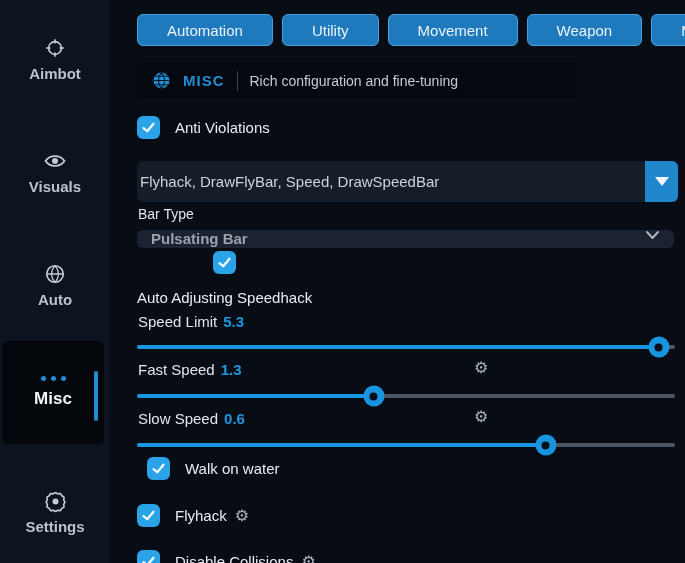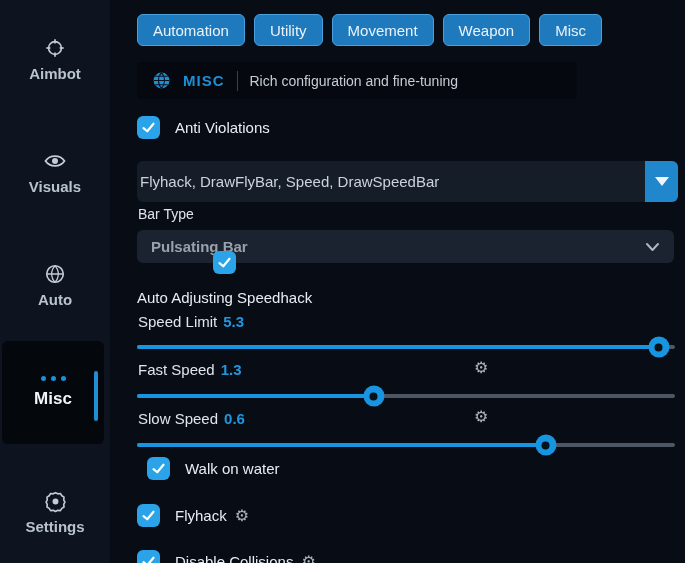--- a/index.html
+++ b/index.html
@@ -38,21 +38,21 @@
   }
   .dots { display:flex; gap:5px; }
   .dots span { width:5px; height:5px; border-radius:50%; background:#1e8fd5; display:block; }
   .misc-label { color:#f2f6fa; font-weight:bold; font-size:17px; }
 
   
   .tabs {
     position:absolute; left:137px; top:14px; display:flex; gap:9px;
   }
   .tab {
-    height:32px; padding:0 15px; display:flex; align-items:center;
+    height:32px; padding:0 29px; display:flex; align-items:center;
     background:#1e79bd; border:1px solid #4aa0dd; border-radius:6px;
     color:#eaf3fa; font-size:15px; cursor:pointer; white-space:nowrap;
   }
 
   
   .section-header {
     position:absolute; left:137px; top:62px; width:440px; height:37px;
     background:#05080e; border-radius:4px;
     display:flex; align-items:center; gap:12px; padding:0 15px;
   }
@@ -84,23 +84,23 @@
     background:#2187cc; border-radius:0 6px 6px 0;
     display:flex; align-items:center; justify-content:center; cursor:pointer;
   }
   .tri-down {
     width:0; height:0;
     border-left:7px solid transparent; border-right:7px solid transparent;
     border-top:9px solid #f2f6fa;
   }
   .field-label { position:absolute; left:138px; font-size:14px; color:#dfe5ea; }
   .select {
-    position:absolute; left:137px; top:230px; width:537px; height:33px;
+    position:absolute; left:137px; top:230px; width:537px; height:18px;
     background:#1b2330; border-radius:6px;
-    display:flex; align-items:center; justify-content:space-between;
+    display:flex; align-items:flex-start; justify-content:space-between;
     padding:0 14px; cursor:pointer;
   }
   .select-value { color:#98a2ac; font-size:15px; font-weight:bold; }
 
   
   .slider-label-row {
     position:absolute; left:138px; width:537px; font-size:15px; color:#dfe5ea;
   }
   .slider-label-row .val { color:#2196dc; font-weight:bold; margin-left:6px; }
   .slider-label-row .gear { position:absolute; left:336px; top:-1px; }

